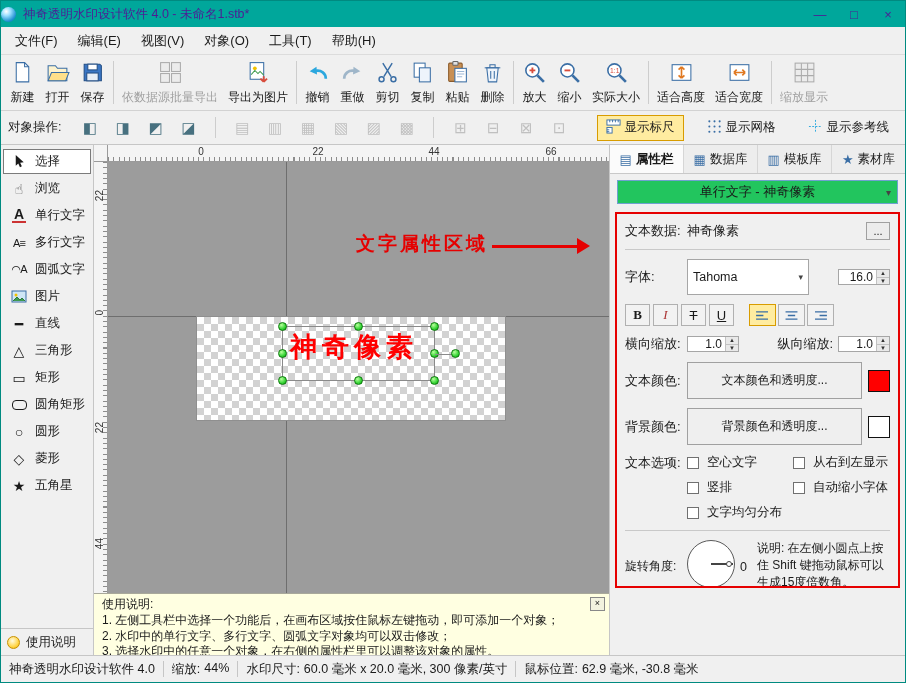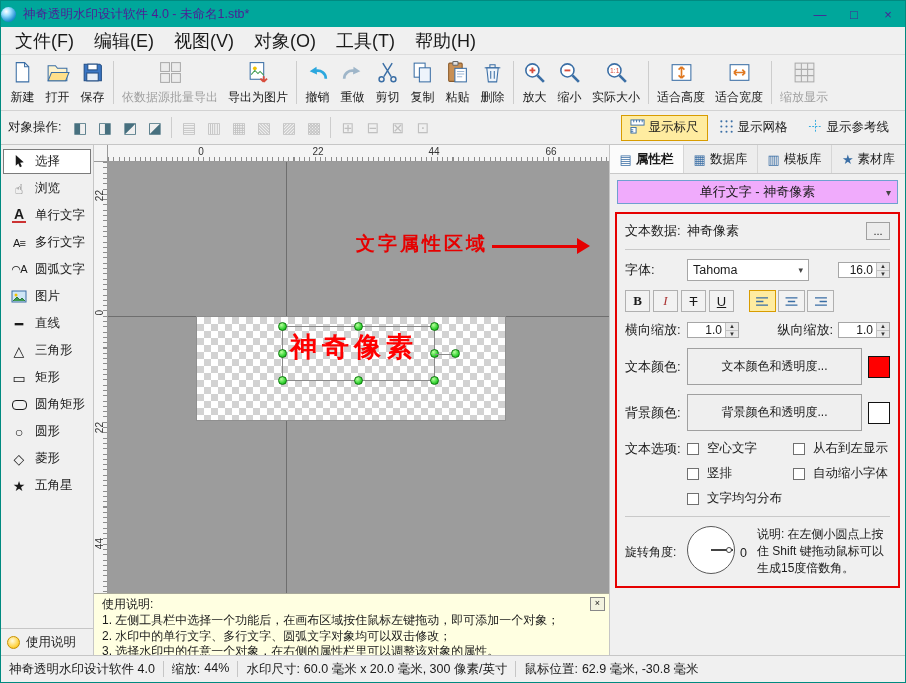--- a/index.html
+++ b/index.html
@@ -6,31 +6,31 @@
 body{font-family:"Liberation Sans","DejaVu Sans",sans-serif;font-size:12px;color:#1a1a1a;background:#555}
 .window{width:906px;height:683px;display:flex;flex-direction:column;position:relative;overflow:hidden;background:#f0f0f0;border:1px solid #008a80}
 
 .titlebar{height:26px;background:#00a79b;display:flex;align-items:center;color:#4c1d95;flex:none}
 .app-logo{width:15px;height:15px;border-radius:50%;background:radial-gradient(circle at 35% 30%,#fff,#9adfff 30%,#1f8fd0 70%,#0c6aa8);margin-right:7px;flex:none}
 .title-text{font-size:12.5px}
 .win-controls{margin-left:auto;display:flex;height:100%}
 .win-btn{width:34px;height:100%;display:flex;align-items:center;justify-content:center;font-size:13px}
 
 .menubar{height:28px;background:#f0f0f0;border-bottom:1px solid #dcdcdc;display:flex;align-items:center;padding:0 4px;flex:none}
-.menu-item{padding:4px 10px;font-size:18px}
+.menu-item{padding:4px 10px;font-size:13px}
 
 .toolbar{height:56px;background:#f0f0f0;border-bottom:1px solid #d2d2d2;display:flex;align-items:center;padding:0 4px;flex:none}
 .vsep{width:1px;align-self:stretch;background:#cdcdcd;margin:6px 3px}
 .tgroup{display:flex}
 .tbtn{display:flex;flex-direction:column;align-items:center;justify-content:center;padding:2px 5px;gap:1px}
 .tbtn svg{width:25px;height:25px}
 .tlabel{font-size:12px;white-space:nowrap}
 .tbtn.disabled .tlabel{color:#9f9f9f}
 
-.objectbar{height:34px;background:#f0f0f0;border-bottom:1px solid #c6c6c6;display:flex;align-items:center;padding:0 7px;gap:2px;flex:none}
+.objectbar{height:34px;background:#f0f0f0;border-bottom:1px solid #c6c6c6;display:flex;align-items:center;padding:0 7px;gap:14px;flex:none}
 .obar-label{font-size:12.5px;margin-right:5px;white-space:nowrap}
 .obtn{width:23px;height:23px;display:flex;align-items:center;justify-content:center;font-size:15px;color:#47707f}
 .obtn.disabled{color:#c0c0c0}
 .obar-spacer{flex:1}
 .toggle{display:flex;align-items:center;gap:4px;padding:2px 8px;height:26px;font-size:12.5px;border:1px solid transparent;white-space:nowrap}
 .toggle.active{background:#ffeca0;border-color:#d89c00}
 .toggle svg{width:15px;height:15px}
 
 .main{flex:1;display:flex;min-height:0}
 .toolpanel{width:93px;flex:none;background:#f0f0f0;border-right:1px solid #c6c6c6;display:flex;flex-direction:column;padding-top:3px}
@@ -66,29 +66,29 @@
 .arrow-head{position:absolute;left:483px;top:93px;width:0;height:0;border-left:13px solid #e60000;border-top:8px solid transparent;border-bottom:8px solid transparent;z-index:4}
 .helppanel{position:absolute;left:0;right:0;bottom:0;height:62px;background:#ffffe1;border-top:1px solid #a8a89a;z-index:5;padding:3px 8px;font-size:12px;line-height:1.32}
 .hclose{position:absolute;right:4px;top:3px;width:15px;height:14px;border:1px solid #888;background:#f2f2df;display:flex;align-items:center;justify-content:center;font-size:9px}
 
 .sidepanel{width:296px;flex:none;background:#f0f0f0;border-left:1px solid #c6c6c6;display:flex;flex-direction:column}
 .ptabs{height:29px;display:flex;border-bottom:1px solid #c9c9c9;flex:none}
 .ptab{flex:1;display:flex;align-items:center;justify-content:center;gap:4px;font-size:12.5px;border-right:1px solid #d6d6d6;background:#ededed;white-space:nowrap}
 .ptab:last-child{border-right:none}
 .ptab.active{background:#fbfbfb;font-weight:bold}
 .ticn{font-size:13px;color:#3a6ea5}
-.selector{margin:6px 7px;height:24px;background:#f0abfc;border:1px solid #6fa0d0;display:flex;align-items:center;justify-content:center;position:relative;font-size:13px;flex:none}
+.selector{margin:6px 7px;height:24px;background:#22c55e;border:1px solid #6fa0d0;display:flex;align-items:center;justify-content:center;position:relative;font-size:13px;flex:none}
 .selector .dd{position:absolute;right:6px;font-size:10px;color:#444}
 .redbox{margin:2px 5px;border:2px solid #e60000;padding:8px 8px 4px;height:376px;background:#f0f0f0;overflow:hidden;flex:none}
 .prow{display:flex;align-items:center;margin-bottom:9px;font-size:13px}
 .plabel{width:62px;flex:none}
 .pval{flex:1}
 .morebtn{width:24px;height:18px;border:1px solid #a0a0a0;background:#ececec;display:flex;align-items:center;justify-content:center;font-size:11px}
 .rowsep{border:none;border-top:1px solid #c9c9c9;margin:0 0 9px}
-.selectbox{height:22px;background:#fff;border:1px solid #a6a6a6;display:flex;align-items:center;padding:0 5px;font-size:12.5px}
+.selectbox{height:36px;background:#fff;border:1px solid #a6a6a6;display:flex;align-items:center;padding:0 5px;font-size:12.5px}
 .fontsel{width:122px}
 .selectbox .dd{margin-left:auto;font-size:9px;color:#444}
 .spin{display:flex;width:52px;height:16px;border:1px solid #a6a6a6;background:#fff;flex:none}
 .spin .sval{flex:1;display:flex;align-items:center;justify-content:flex-end;padding:0 3px;font-size:12px}
 .sarrows{width:13px;border-left:1px solid #c2c2c2;display:flex;flex-direction:column}
 .sarrows span{flex:1;display:flex;align-items:center;justify-content:center;font-size:6px;color:#333;background:#e9e9e9}
 .sarrows span:first-child{border-bottom:1px solid #c2c2c2}
 .stylebtn{width:25px;height:22px;border:1px solid #b0b0b0;background:#f2f2f2;display:flex;align-items:center;justify-content:center;font-size:13px;margin-right:3px}
 .stylebtn.b{font-weight:bold;font-family:"Liberation Serif",serif}
 .stylebtn.i{font-style:italic;color:#a33;font-family:"Liberation Serif",serif}

